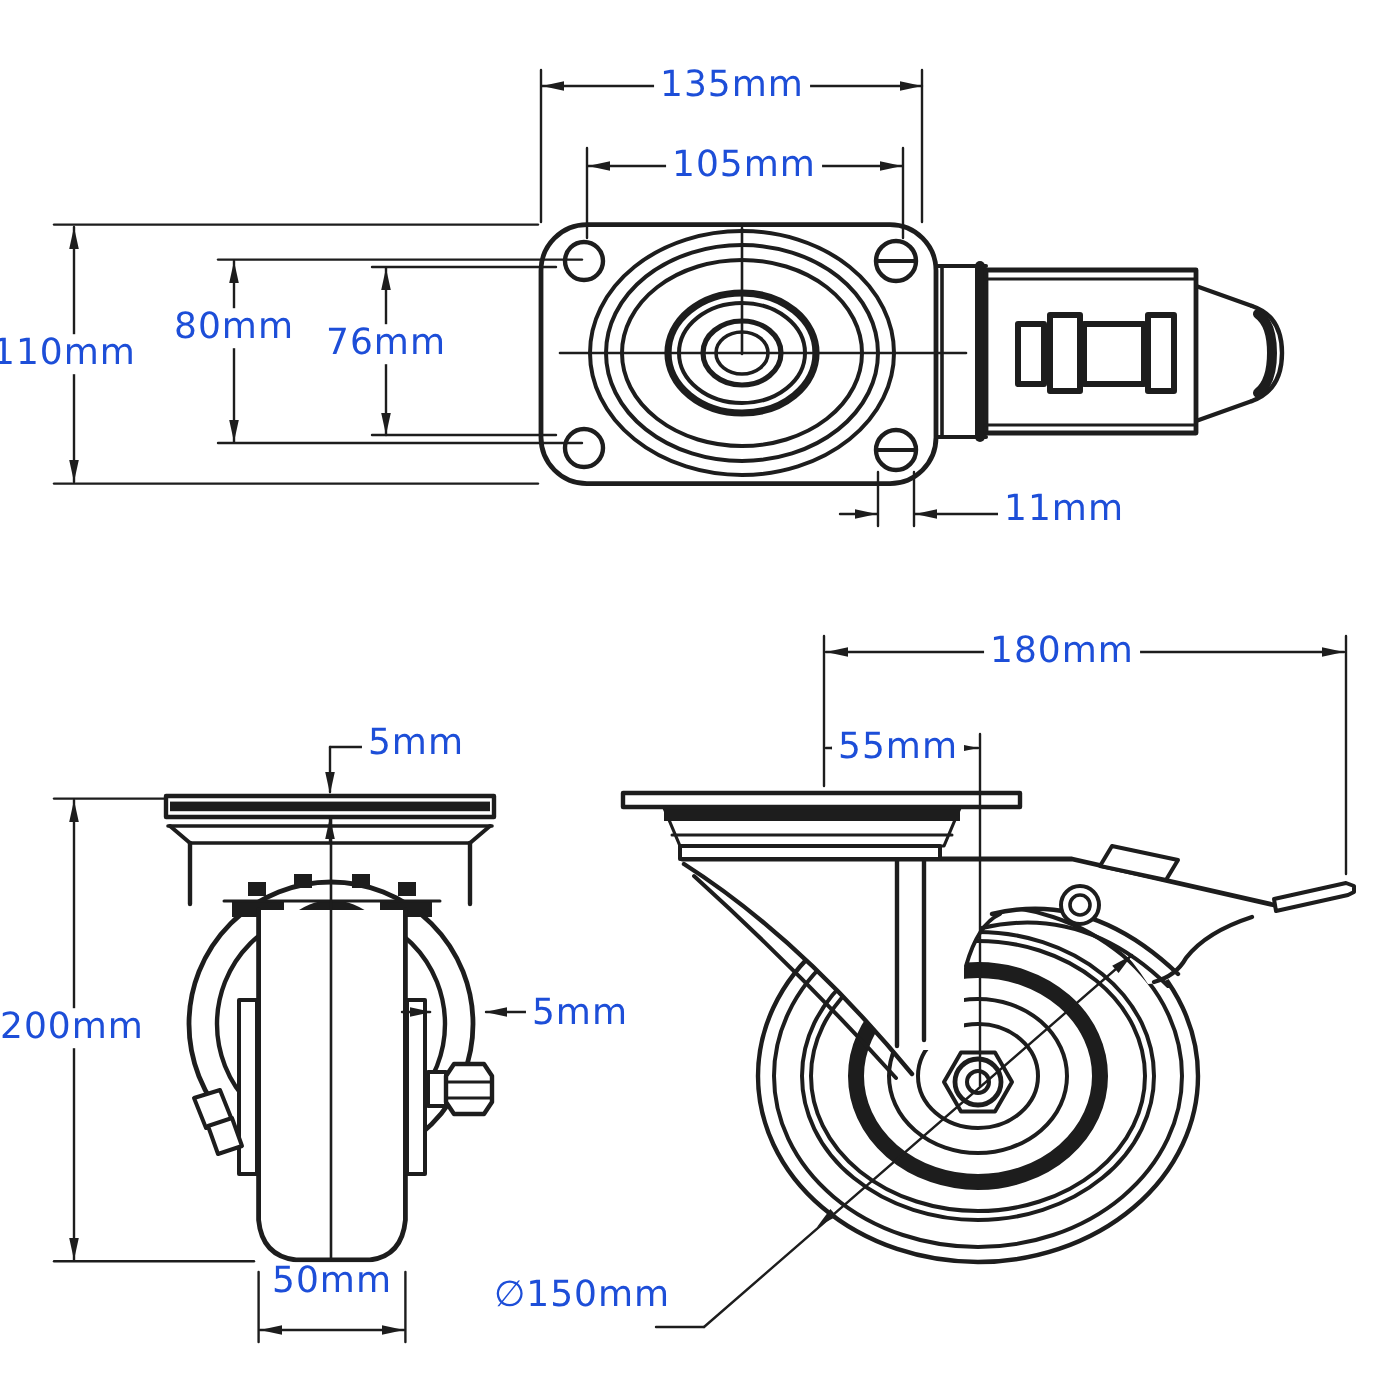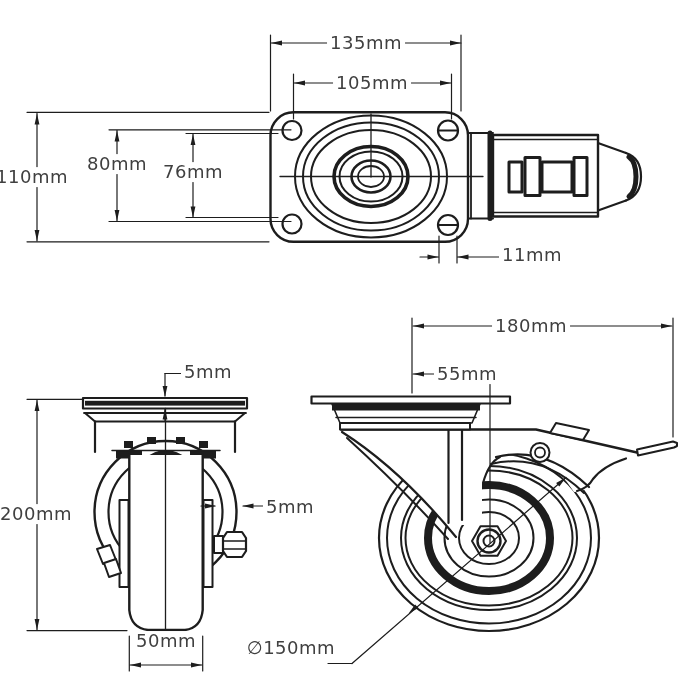--- a/index.html
+++ b/index.html
@@ -1,20 +1,20 @@
 <!DOCTYPE html>
 <html><head>
 <meta charset="utf-8">
 <style>
   html,body{margin:0;padding:0;background:#fff;}
   #stage{position:relative;width:700px;height:700px;background:#ffffff;overflow:hidden;
          font-family:"DejaVu Sans","Liberation Sans",sans-serif;}
   #drawing{position:absolute;left:0;top:0;}
   .dim{position:absolute;transform:translate(-50%,-50%);font-size:18px;font-weight:500;
-       color:#404040;background:#ffffff;padding:0 3px;white-space:nowrap;line-height:1.1;
+       color:#1d4ed8;background:#ffffff;padding:0 3px;white-space:nowrap;line-height:1.1;
        letter-spacing:0.5px;}
 </style>
 </head>
 <body>
 
 <div id="stage">
 
 <svg id="drawing" width="700" height="700" viewBox="0 0 700 700">
   <g stroke="#1d1d1d" fill="none" stroke-linecap="round" stroke-linejoin="round">
 
@@ -277,16 +277,16 @@
 <div class="dim" style="left:372px;top:83px">105mm</div>
 <div class="dim" style="left:32px;top:177px">110mm</div>
 <div class="dim" style="left:117px;top:164px">80mm</div>
 <div class="dim" style="left:193px;top:172px">76mm</div>
 <div class="dim" style="left:532px;top:255px">11mm</div>
 <div class="dim" style="left:208px;top:372px">5mm</div>
 <div class="dim" style="left:290px;top:507px">5mm</div>
 <div class="dim" style="left:36px;top:514px">200mm</div>
 <div class="dim" style="left:166px;top:641px">50mm</div>
 <div class="dim" style="left:531px;top:326px">180mm</div>
-<div class="dim" style="left:467px;top:374px">55mm</div>
+<div class="dim" style="left:449px;top:374px">55mm</div>
 <div class="dim" style="left:291px;top:648px">∅150mm</div>
 
 </div>
 
 </body></html>

